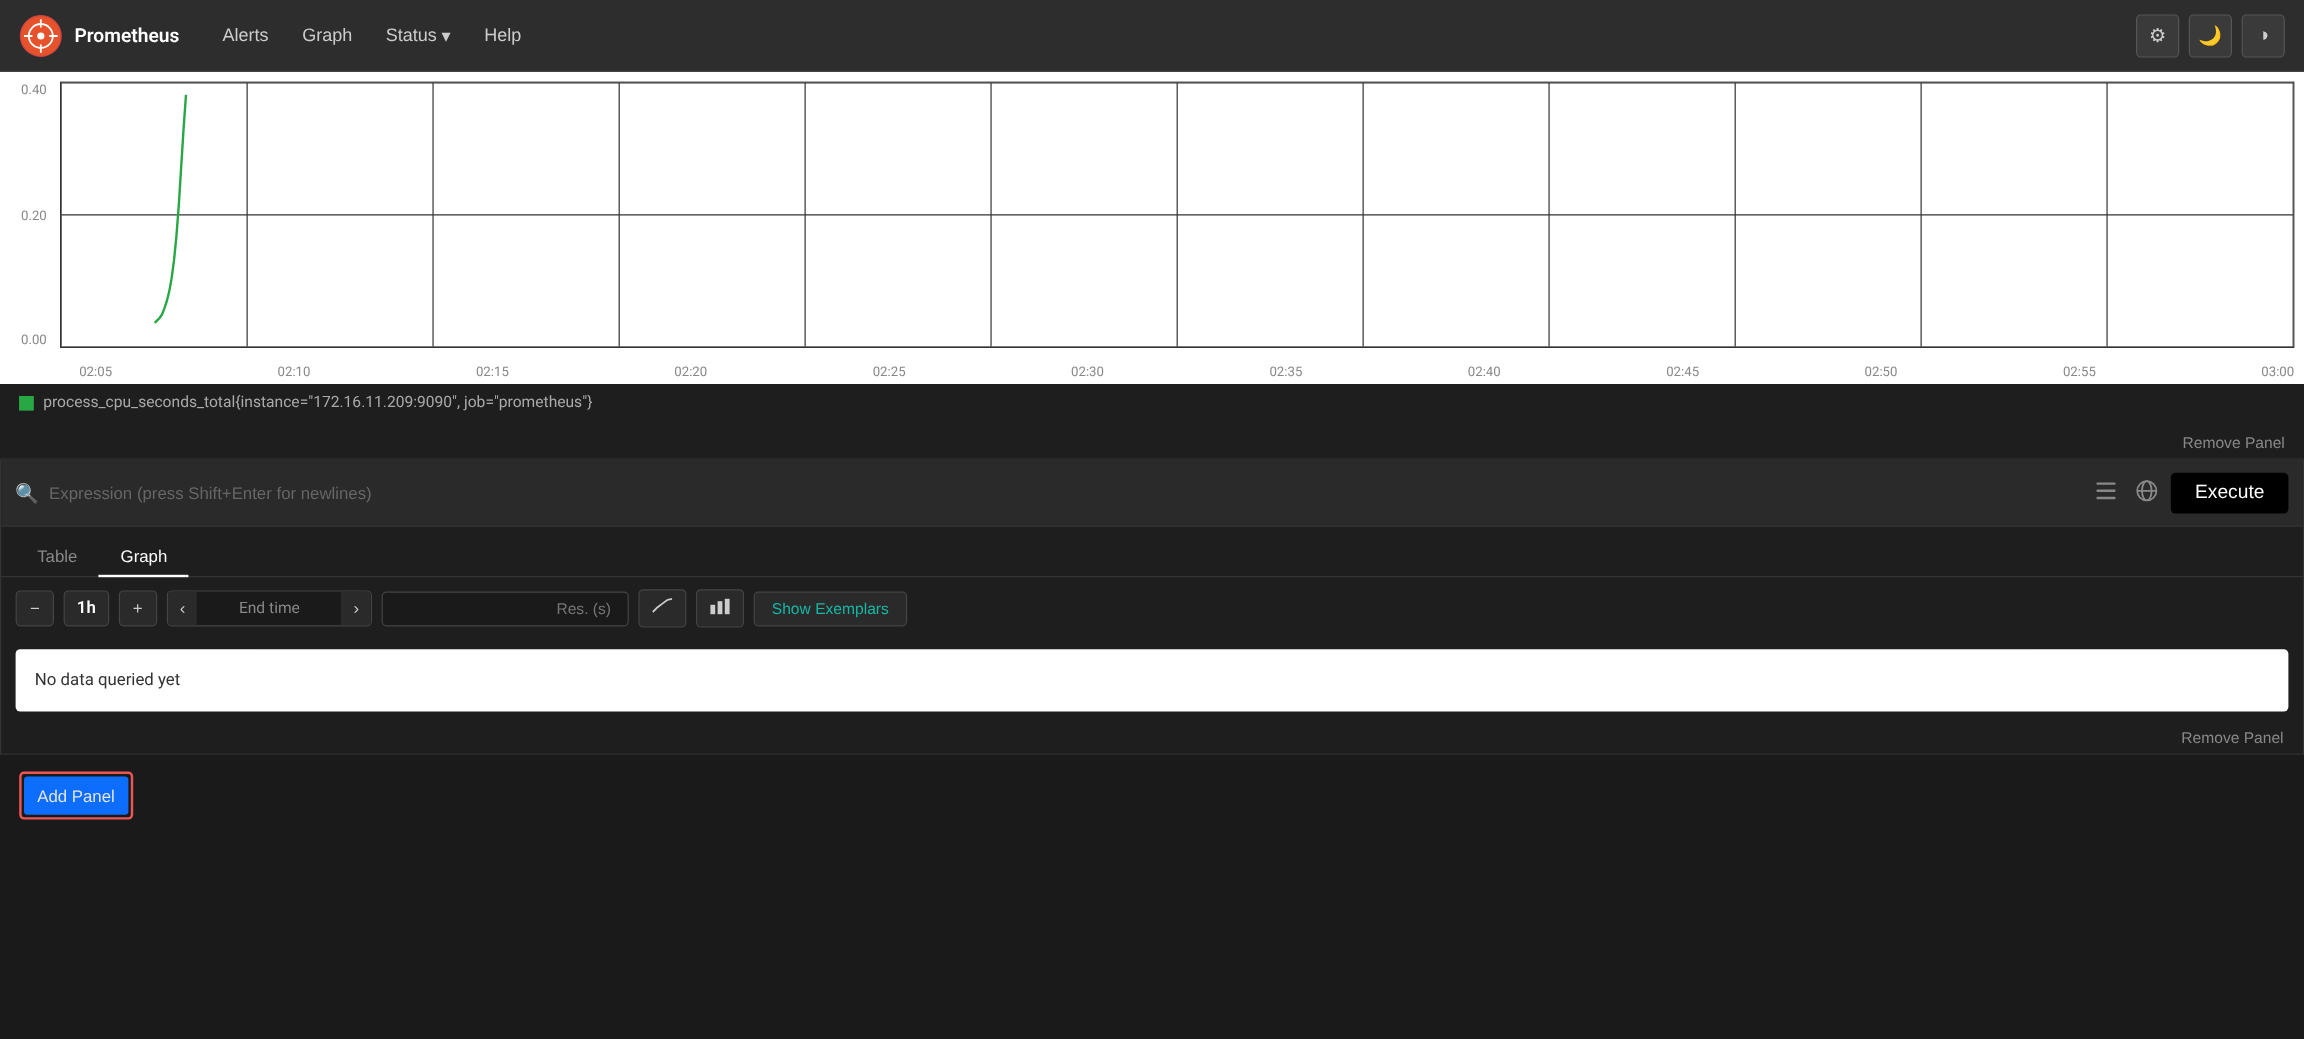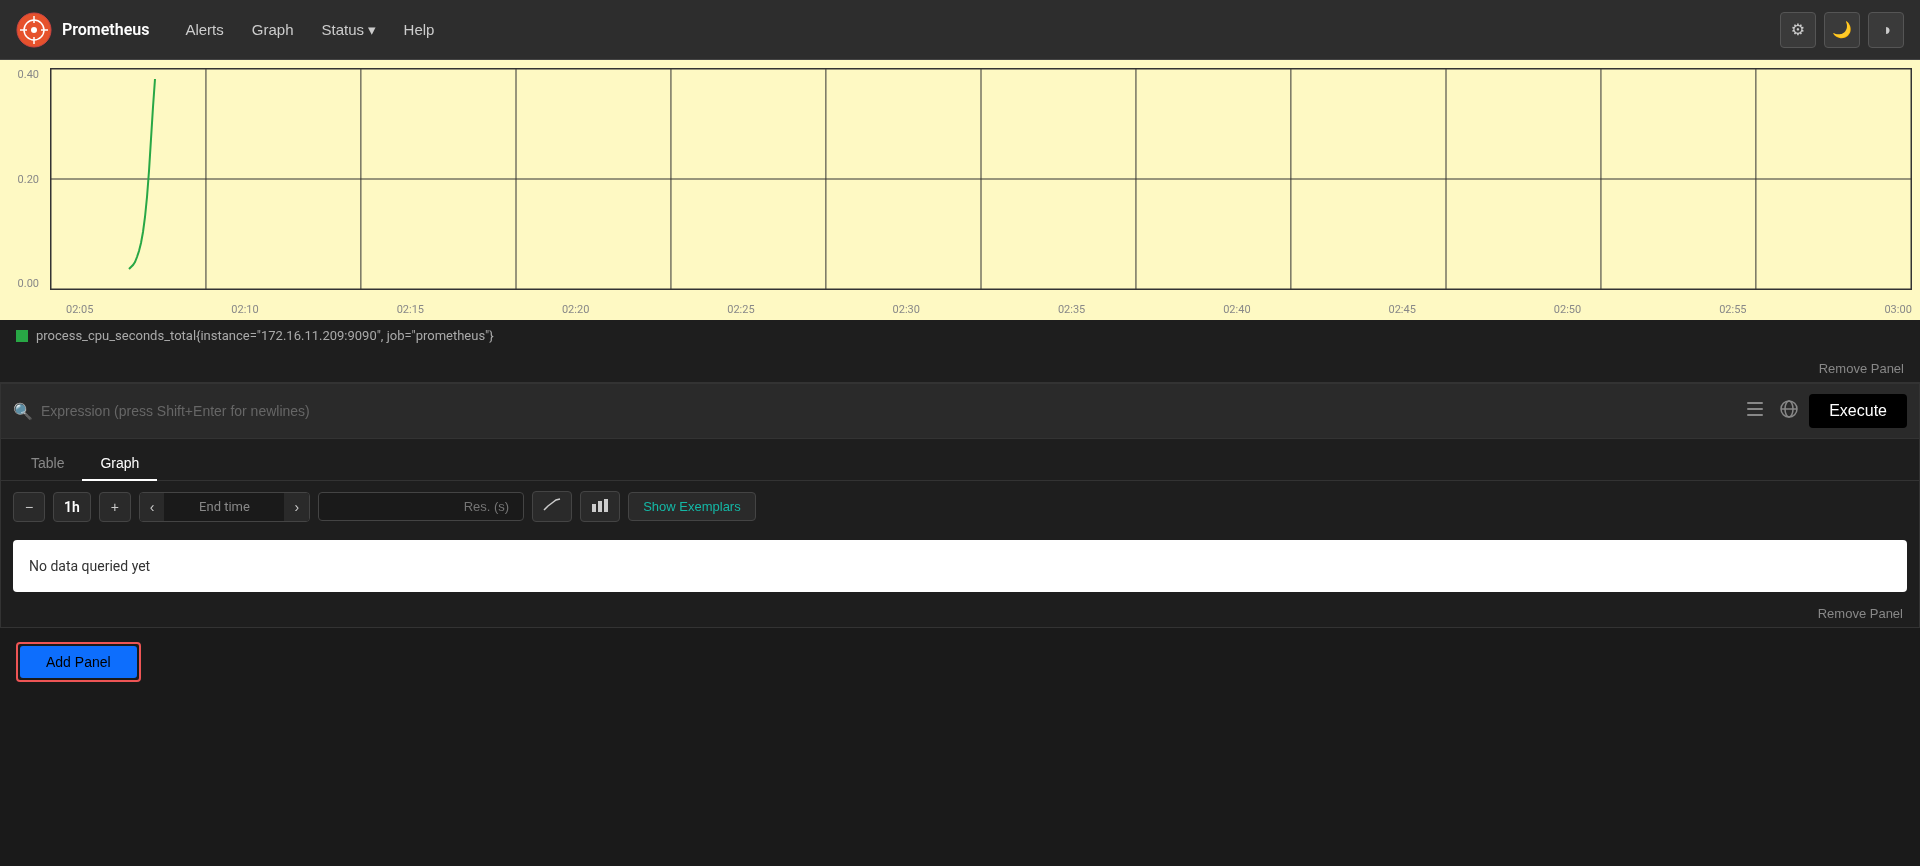--- a/index.html
+++ b/index.html
@@ -77,21 +77,21 @@
     
     .chart-panel {
       background: #1e1e1e;
       border-bottom: 1px solid #333;
       padding: 0;
     }
     .chart-area {
       position: relative;
       height: 260px;
       padding: 8px 8px 30px 50px;
-      background: #fef9c3;
+      background: #ffffff;
     }
     .y-labels {
       position: absolute;
       left: 0;
       top: 8px;
       bottom: 30px;
       width: 45px;
       display: flex;
       flex-direction: column;
       justify-content: space-between;
@@ -328,23 +328,23 @@
       gap: 20px;
       background: #1a1a1a;
     }
     .add-panel-wrapper {
       border: 2px solid #e55;
       border-radius: 4px;
       padding: 2px;
     }
     .add-panel-btn {
       background: #0d6efd;
-      color: #000000;
-      border: none;
-      padding: 8px 26px;
+      color: #e5e5e5;
+      border: none;
+      padding: 8px 11px;
       border-radius: 3px;
       font-size: 14px;
       cursor: pointer;
       font-weight: 500;
     }
     .add-panel-hint {
       color: #e55;
       font-size: 22px;
       font-weight: 500;
     }

